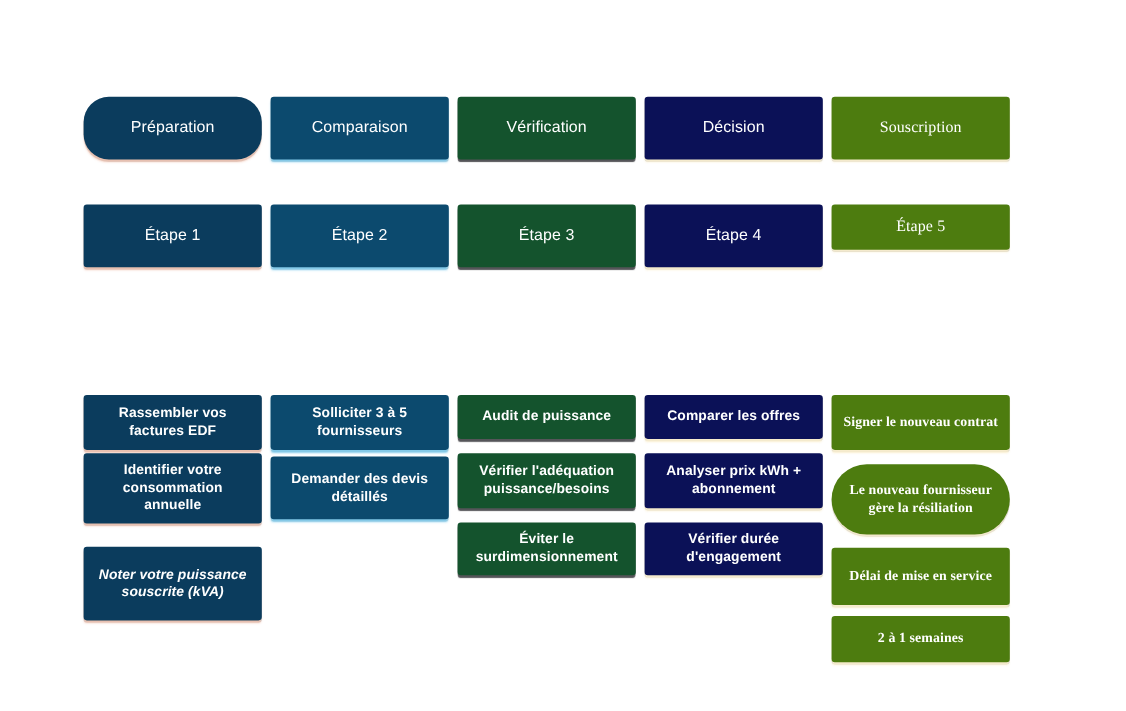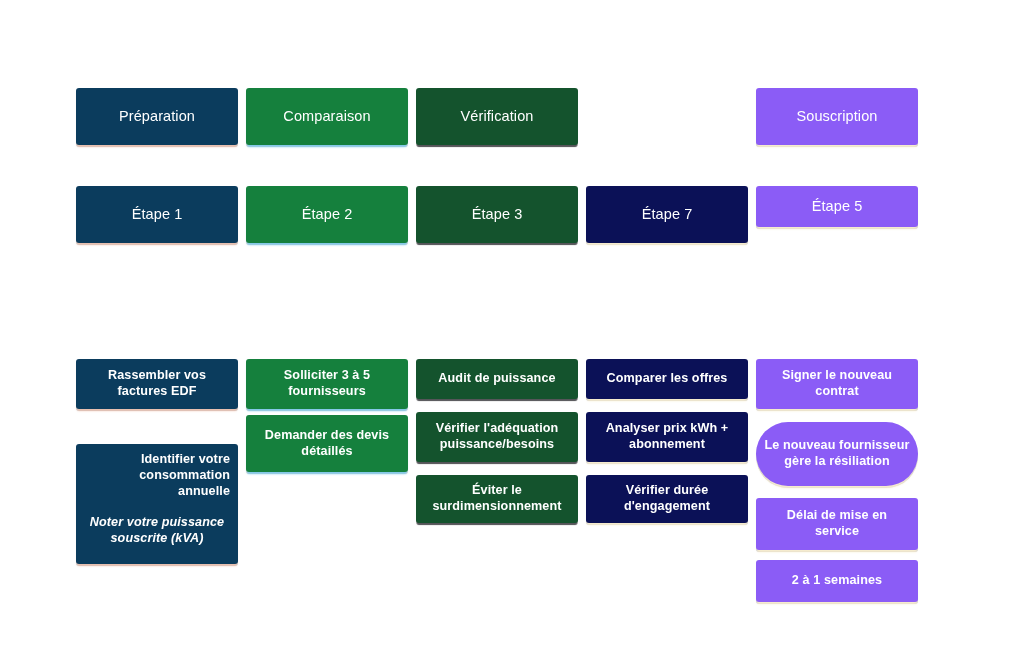--- a/index.html
+++ b/index.html
@@ -40,46 +40,46 @@
     -webkit-font-smoothing: antialiased;
   }
 
   .card .txt {
     display: block;
     width: 100%;
   }
 
   
   .c-teal   { background: #0b3c5d; box-shadow: 0 3px 2px -1px rgba(240,190,170,.85), 0 2px 0 0 rgba(0,0,0,.22); }
-  .c-orange { background: #15803d; box-shadow: 0 3px 2px -1px rgba(120,200,235,.9),  0 2px 0 0 rgba(0,0,0,.18); }
+  .c-orange { background: #0c4a6e; box-shadow: 0 3px 2px -1px rgba(120,200,235,.9),  0 2px 0 0 rgba(0,0,0,.18); }
   .c-grey   { background: #14532d; box-shadow: 0 3px 1px -1px rgba(70,70,75,.85),    0 2px 0 0 rgba(0,0,0,.35); color:#ffffff; }
   .c-navy   { background: #0b1157; box-shadow: 0 3px 2px -1px rgba(250,238,205,.95), 0 2px 0 0 rgba(0,0,0,.2); }
-  .c-purple { background: #8b5cf6; box-shadow: 0 3px 2px -1px rgba(250,238,205,.95), 0 2px 0 0 rgba(0,0,0,.2); }
+  .c-purple { background: #4d7c0f; box-shadow: 0 3px 2px -1px rgba(250,238,205,.95), 0 2px 0 0 rgba(0,0,0,.2); font-family: Liberation Serif, serif; }
 
   
   .row-phase .txt { font-size: 14.5px; }
   .row-step  .txt { font-size: 14.5px; }
   .row-item  .txt { font-size: 12.6px; font-weight: bold; }
 
   .c-grey.row-item .txt { font-weight: bold; }
 </style>
 </head>
 <body>
 
 <div id="board">
-    <div class="card c-teal row-phase" style="left: 76px; top: 88px; width: 162px; height: 57px;">
+    <div class="card c-teal row-phase" style="left: 76px; top: 88px; width: 162px; height: 57px; border-radius: 23px;">
       <span class="txt">Préparation</span>
     </div>
     <div class="card c-teal row-step" style="left: 76px; top: 186px; width: 162px; height: 57px;">
       <span class="txt">Étape 1</span>
     </div>
     <div class="card c-teal row-item" style="left: 76px; top: 359px; width: 162px; height: 50px;">
       <span class="txt">Rassembler vos factures EDF</span>
     </div>
-    <div class="card c-teal row-item" style="left: 76px; top: 444px; width: 162px; height: 64px; text-align: right;">
+    <div class="card c-teal row-item" style="left: 76px; top: 412px; width: 162px; height: 64px;">
       <span class="txt">Identifier votre consommation annuelle</span>
     </div>
     <div class="card c-teal row-item" style="left: 76px; top: 497px; width: 162px; height: 67px; font-style: italic;">
       <span class="txt">Noter votre puissance souscrite (kVA)</span>
     </div>
     <div class="card c-orange row-phase" style="left: 246px; top: 88px; width: 162px; height: 57px;">
       <span class="txt">Comparaison</span>
     </div>
     <div class="card c-orange row-step" style="left: 246px; top: 186px; width: 162px; height: 57px;">
       <span class="txt">Étape 2</span>
@@ -98,22 +98,25 @@
     </div>
     <div class="card c-grey row-item" style="left: 416px; top: 412px; width: 162px; height: 50px;">
       <span class="txt">Vérifier l'adéquation puissance/besoins</span>
     </div>
     <div class="card c-grey row-item" style="left: 416px; top: 359px; width: 162px; height: 40px;">
       <span class="txt">Audit de puissance</span>
     </div>
     <div class="card c-grey row-item" style="left: 416px; top: 475px; width: 162px; height: 48px;">
       <span class="txt">Éviter le surdimensionnement</span>
     </div>
+    <div class="card c-navy row-phase" style="left: 586px; top: 88px; width: 162px; height: 57px;">
+      <span class="txt">Décision</span>
+    </div>
     <div class="card c-navy row-step" style="left: 586px; top: 186px; width: 162px; height: 57px;">
-      <span class="txt">Étape 7</span>
+      <span class="txt">Étape 4</span>
     </div>
     <div class="card c-navy row-item" style="left: 586px; top: 359px; width: 162px; height: 40px;">
       <span class="txt">Comparer les offres</span>
     </div>
     <div class="card c-navy row-item" style="left: 586px; top: 412px; width: 162px; height: 50px;">
       <span class="txt">Analyser prix kWh + abonnement</span>
     </div>
     <div class="card c-navy row-item" style="left: 586px; top: 475px; width: 162px; height: 48px;">
       <span class="txt">Vérifier durée d'engagement</span>
     </div>

